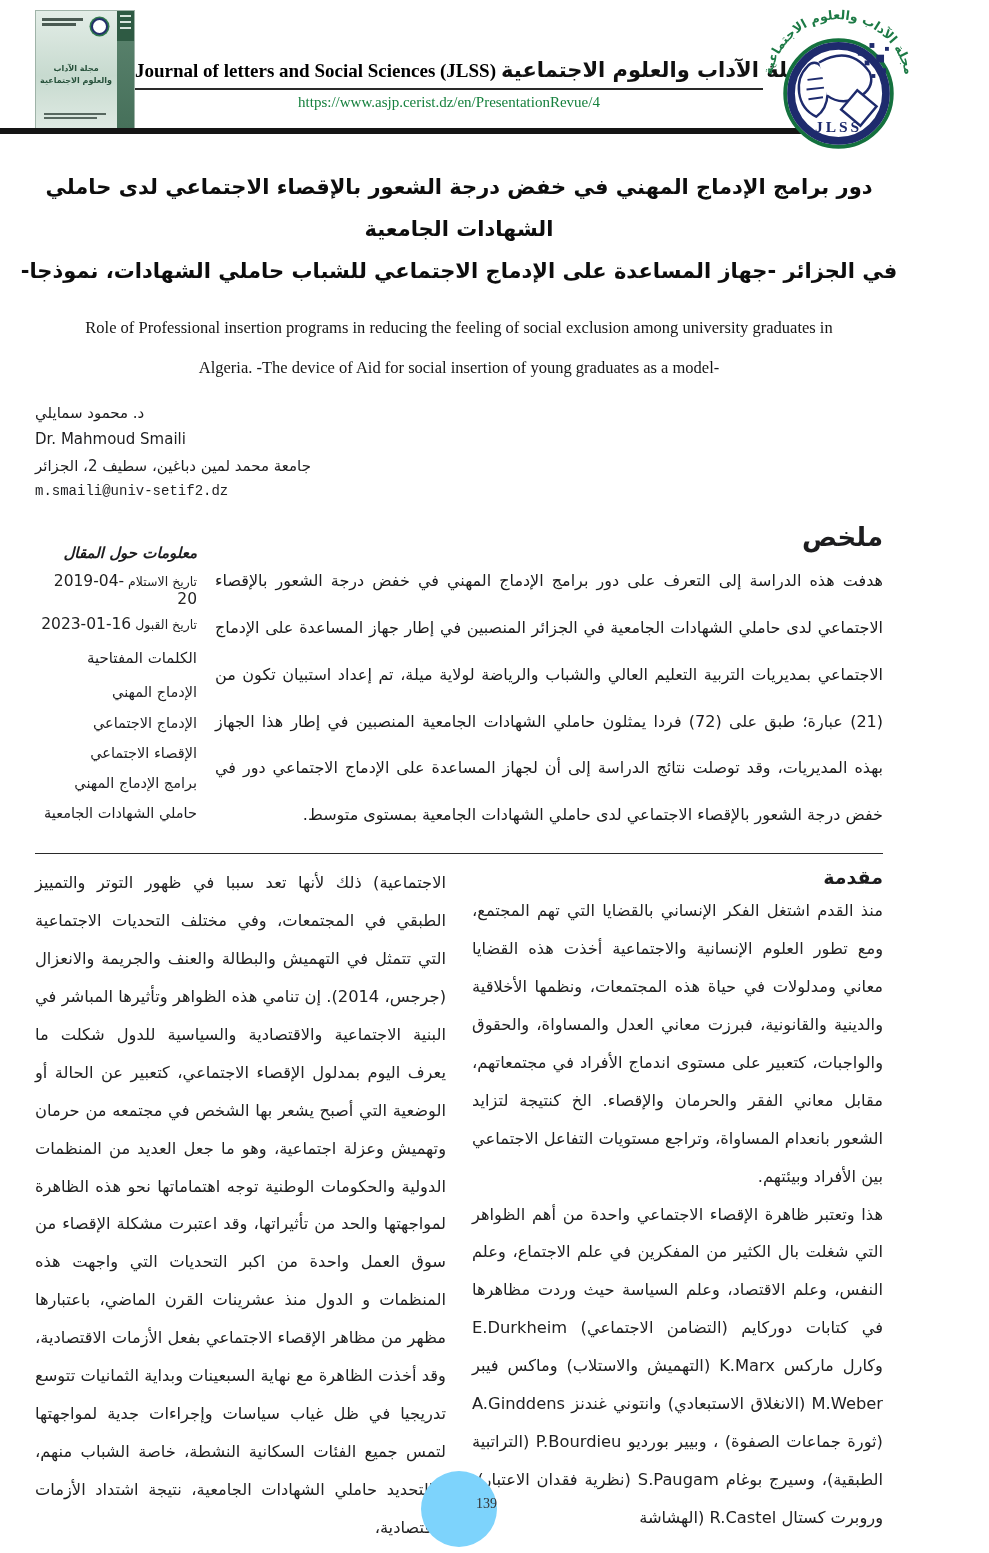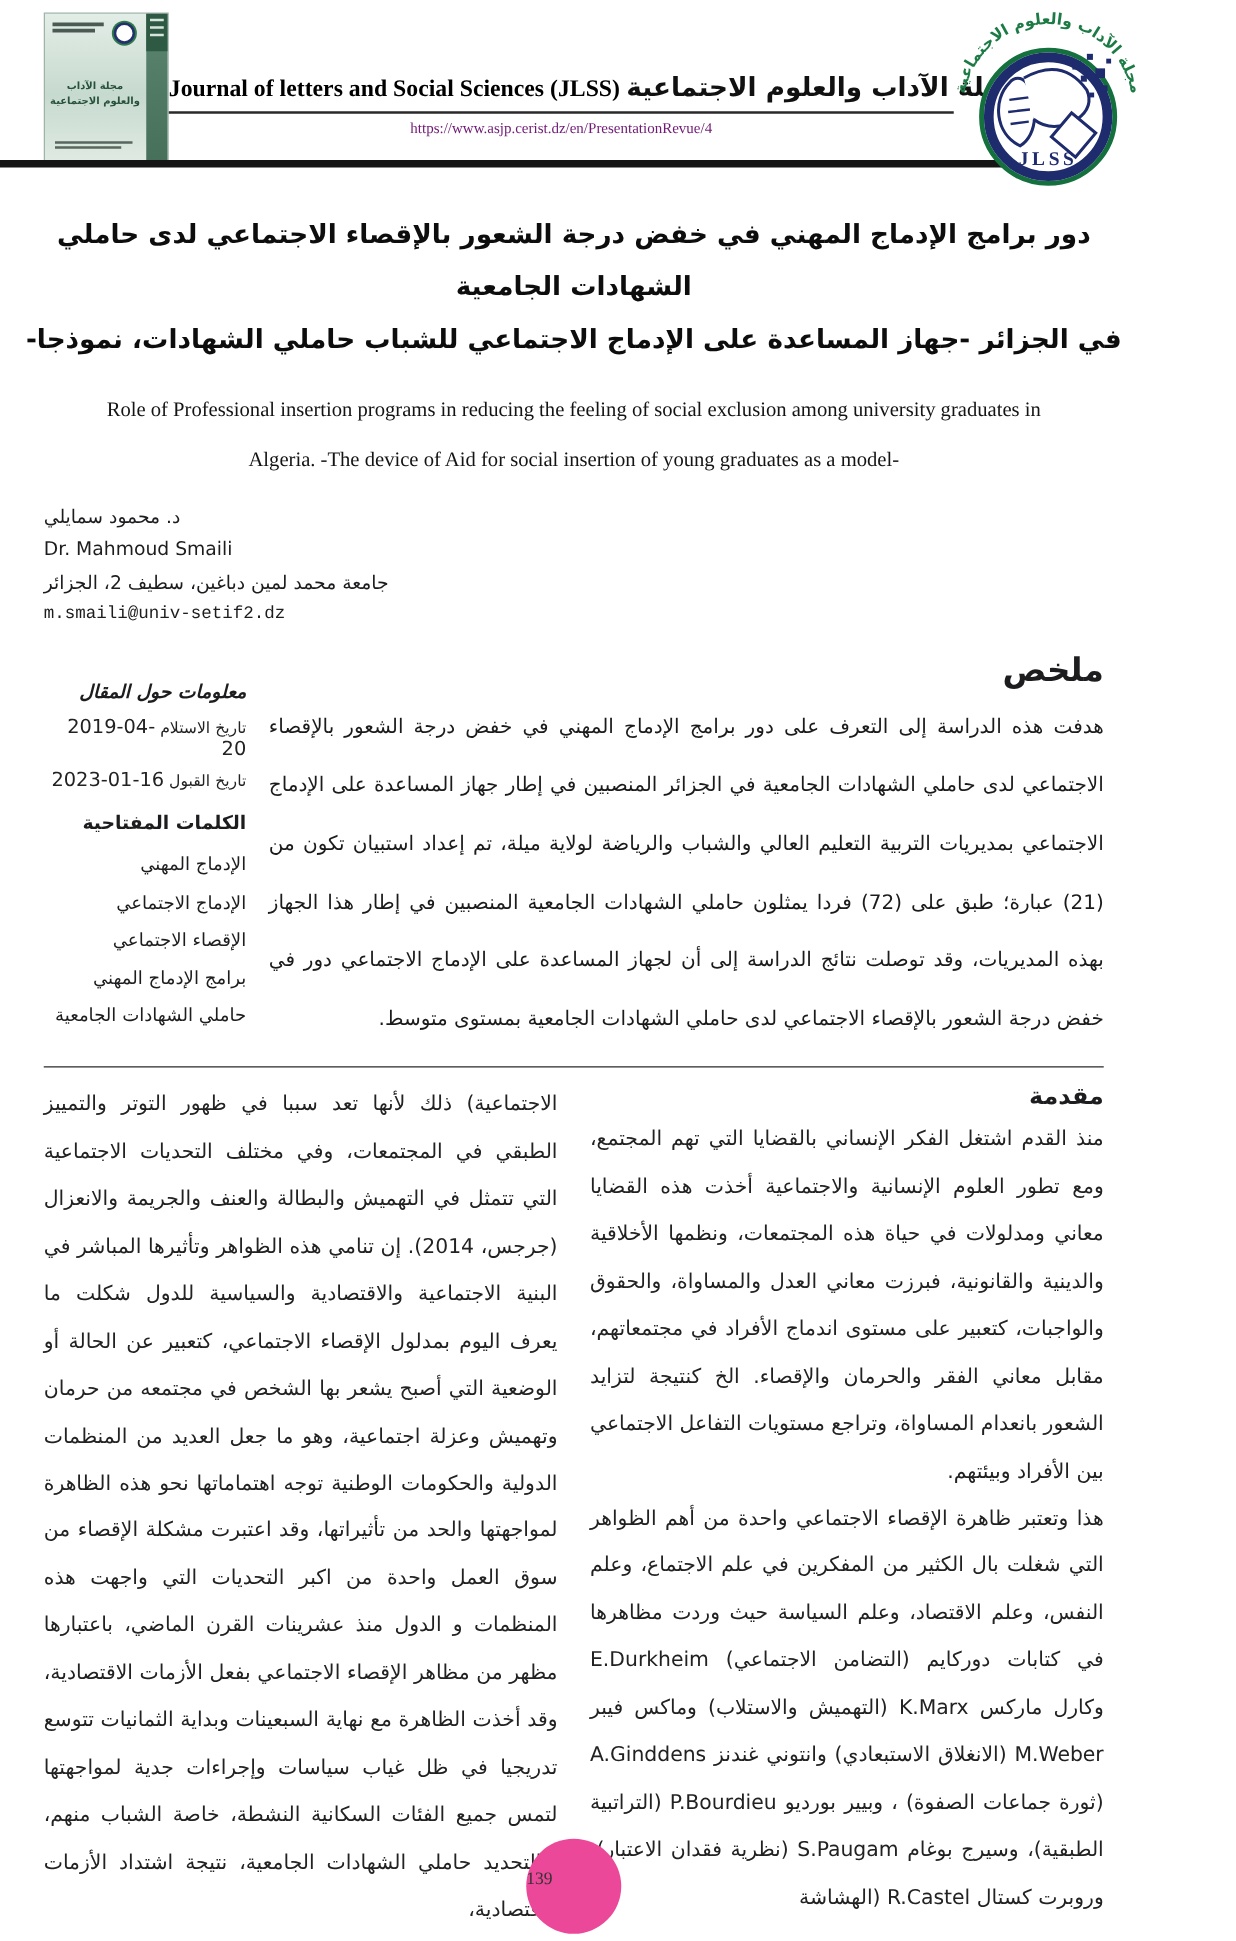--- a/index.html
+++ b/index.html
@@ -24,21 +24,21 @@
   .cover-title{position:absolute;left:2px;right:20px;top:52px;text-align:center;
          color:#27513b;font-weight:bold;font-size:8px;line-height:1.5;}
   .cover-bottom{position:absolute;left:8px;bottom:8px;width:62px;}
   .cover-bottom i{display:block;height:2px;background:#57675f;margin-bottom:2px;}
 
   .header-center{position:absolute;left:135px;right:155px;top:58px;text-align:center;}
   .jt-row{white-space:nowrap;}
   .jt-en{font-family:"Liberation Serif",serif;font-weight:bold;font-size:19px;color:#000000;}
   .jt-ar{font-weight:bold;font-size:21px;color:#111;margin-right:6px;}
   .thin-rule{height:2px;background:#2a2a2a;margin:6px 0 4px 0;}
-  .url{font-family:"Liberation Serif",serif;font-size:12px;color:#701a75;}
+  .url{font-family:"Liberation Serif",serif;font-size:15px;color:#15803d;}
 
   .thick-bar{position:absolute;left:0;top:128px;width:848px;height:6px;background:#151515;}
 
   .logo{position:absolute;right:2px;top:2px;width:155px;height:148px;}
 
   
   .title-ar{margin-top:16px;text-align:center;direction:rtl;
             font-weight:bold;font-size:21px;line-height:2.0;color:#0d0d0d;}
   .title-en{font-family:"Liberation Serif",serif;font-size:16.5px;color:#141414;text-align:center;}
   .title-en .l1{margin-top:26px;}
@@ -52,35 +52,35 @@
 
   
   .abs-wrap{direction:rtl;display:flex;margin:20px 35px 0 35px;gap:18px;}
   .abstract{width:668px;}
   .abstract h2{margin:0 0 6px 0;font-size:26px;font-weight:bold;text-align:right;}
   .abstract p{margin:0;text-align:justify;font-size:16px;line-height:2.92;color:#1b1b1b;}
   .sidebar{flex:1;padding-top:22px;font-size:14px;}
   .sidebar .h{font-weight:bold;font-size:15px;margin-bottom:10px;font-style:italic;}
   .sidebar .date-line{font-size:12.5px;margin-bottom:7px;color:#222;}
   .sidebar .date-line bdo{font-size:15.5px;}
-  .sidebar .h2{font-weight:bold;font-size:15px;margin:16px 0 10px 0;}
+  .sidebar .h2{font-weight:normal;font-size:15px;margin:16px 0 10px 0;}
   .sidebar .kw{font-size:14.5px;line-height:2.08;}
 
   .rule{border:none;border-top:1.6px solid #2a2a2a;margin:14px 35px 0 35px;}
 
   
   .cols{direction:rtl;display:flex;gap:26px;margin:10px 35px 0 35px;}
   .col{flex:1;}
   .col h3{margin:2px 0 4px 0;font-size:19px;font-weight:bold;}
   .col p{margin:0;text-align:justify;font-size:16.3px;line-height:2.33;color:#222;}
 
   
   .pagenum{position:absolute;left:50%;transform:translateX(-50%);bottom:6px;
-           width:76px;height:76px;border-radius:50%;background:#ec4899;
-           display:flex;align-items:center;justify-content:flex-start;
+           width:76px;height:76px;border-radius:50%;background:#7dd3fc;
+           display:flex;align-items:center;justify-content:flex-end;
            font-family:"Liberation Serif",serif;font-size:14px;color:#333;
            padding-bottom:10px;box-sizing:border-box;}
 </style>
 </head>
 <body>
 
 <div class="page">
 
   <div class="header">
 

